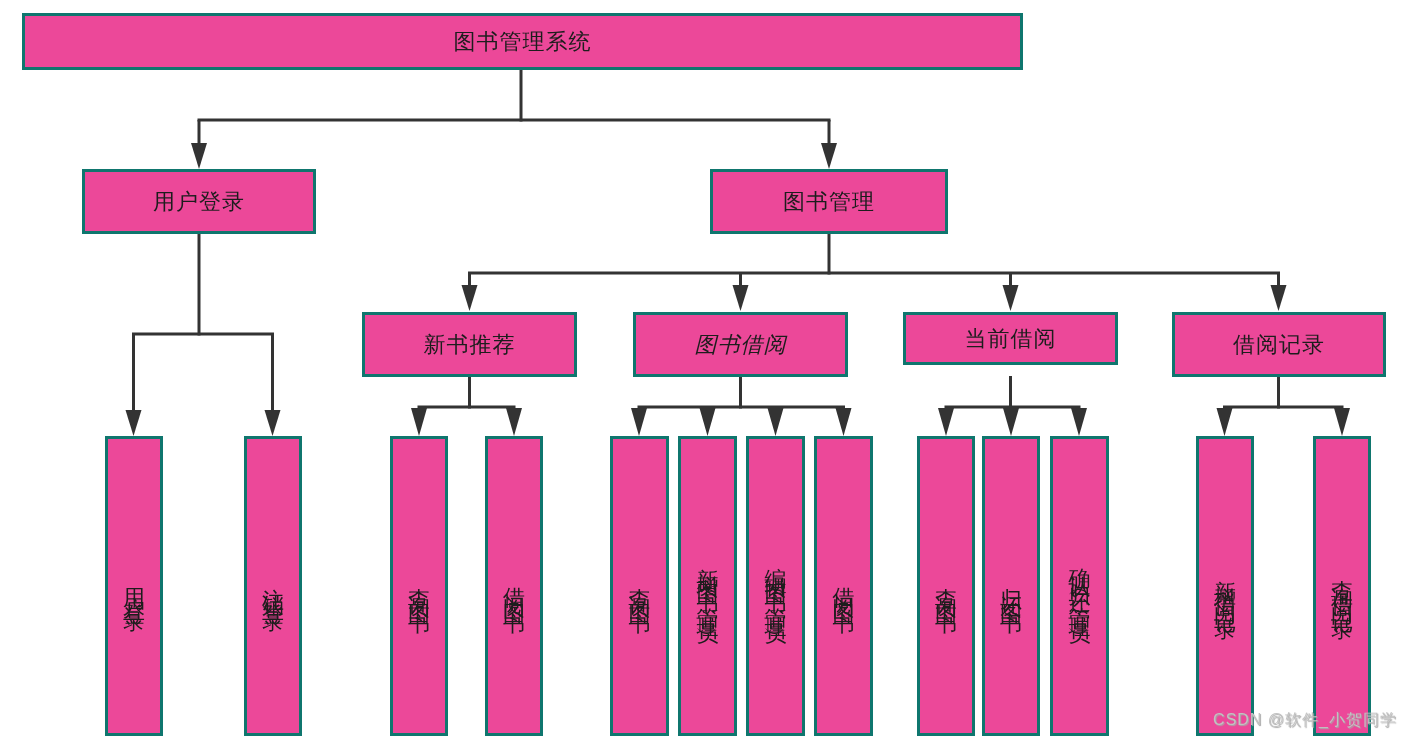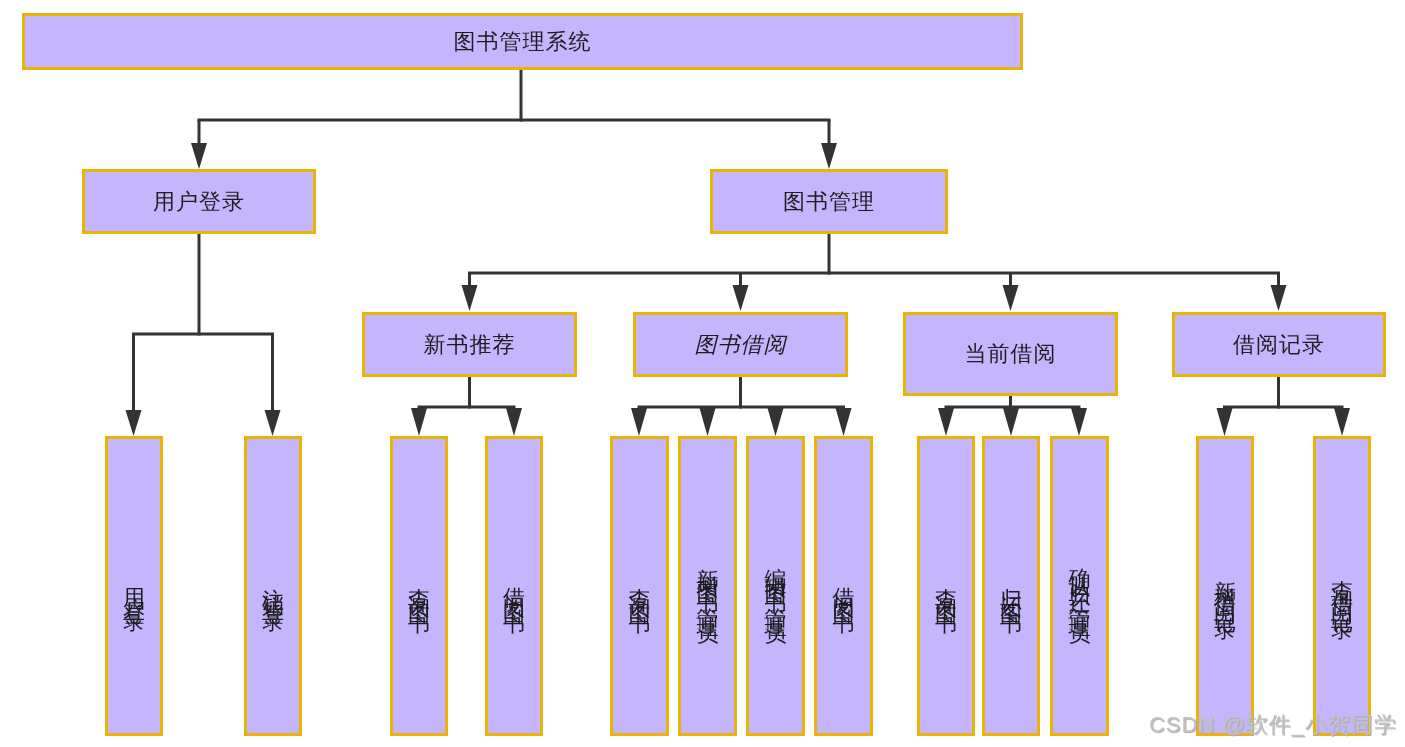--- a/index.html
+++ b/index.html
@@ -12,43 +12,43 @@
     overflow: hidden;
   }
   .connectors {
     position: absolute;
     left: 0; top: 0;
     width: 1405px; height: 747px;
   }
   .node {
     position: absolute;
     box-sizing: border-box;
-    border: 3px solid #eab308;
-    background: #c4b5fd;
+    border: 3px solid #0f766e;
+    background: #ec4899;
     display: flex;
     align-items: center;
     justify-content: center;
     color: #1d1d1d;
     font-size: 22px;
     letter-spacing: 1px;
     text-align: center;
     white-space: nowrap;
   }
   .node.leaf {
     writing-mode: vertical-lr;
     text-orientation: mixed;
     letter-spacing: 8px;
     line-height: 1;
     white-space: normal;
   }
   .watermark {
     position: absolute;
     right: 8px;
     top: 710px;
-    font-size: 22px;
+    font-size: 16px;
     color: #c2c2c2;
     text-shadow: 1px 1px 1px #a8a8a8;
     letter-spacing: 1px;
     z-index: 5;
   }
 </style>
 </head>
 <body>
 
 <div class="canvas">
@@ -108,21 +108,21 @@
     </g>
   </svg>
 
   <div class="node" style="left:22px; top:13px; width:1001px; height:57px;">图书管理系统</div>
 
   <div class="node" style="left:82px; top:169px; width:234px; height:65px;">用户登录</div>
   <div class="node" style="left:710px; top:169px; width:238px; height:65px;">图书管理</div>
 
   <div class="node" style="left:362px; top:312px; width:215px; height:65px;">新书推荐</div>
   <div class="node" style="left:633px; top:312px; width:215px; height:65px;font-style:italic;">图书借阅</div>
-  <div class="node" style="left:903px; top:312px; width:215px; height:84px;">当前借阅</div>
+  <div class="node" style="left:903px; top:312px; width:215px; height:53px;">当前借阅</div>
   <div class="node" style="left:1172px; top:312px; width:214px; height:65px;">借阅记录</div>
 
   <div class="node leaf" style="left:105px; top:436px; width:58px; height:300px;">用户登录</div>
   <div class="node leaf" style="left:244px; top:436px; width:58px; height:300px;">注销登录</div>
 
   <div class="node leaf" style="left:390px; top:436px; width:58px; height:300px;">查询图书</div>
   <div class="node leaf" style="left:485px; top:436px; width:58px; height:300px;">借阅图书</div>
 
   <div class="node leaf" style="left:610px; top:436px; width:59px; height:300px;">查询图书</div>
   <div class="node leaf" style="left:678px; top:436px; width:59px; height:300px;">新增图书（管理员）</div>

